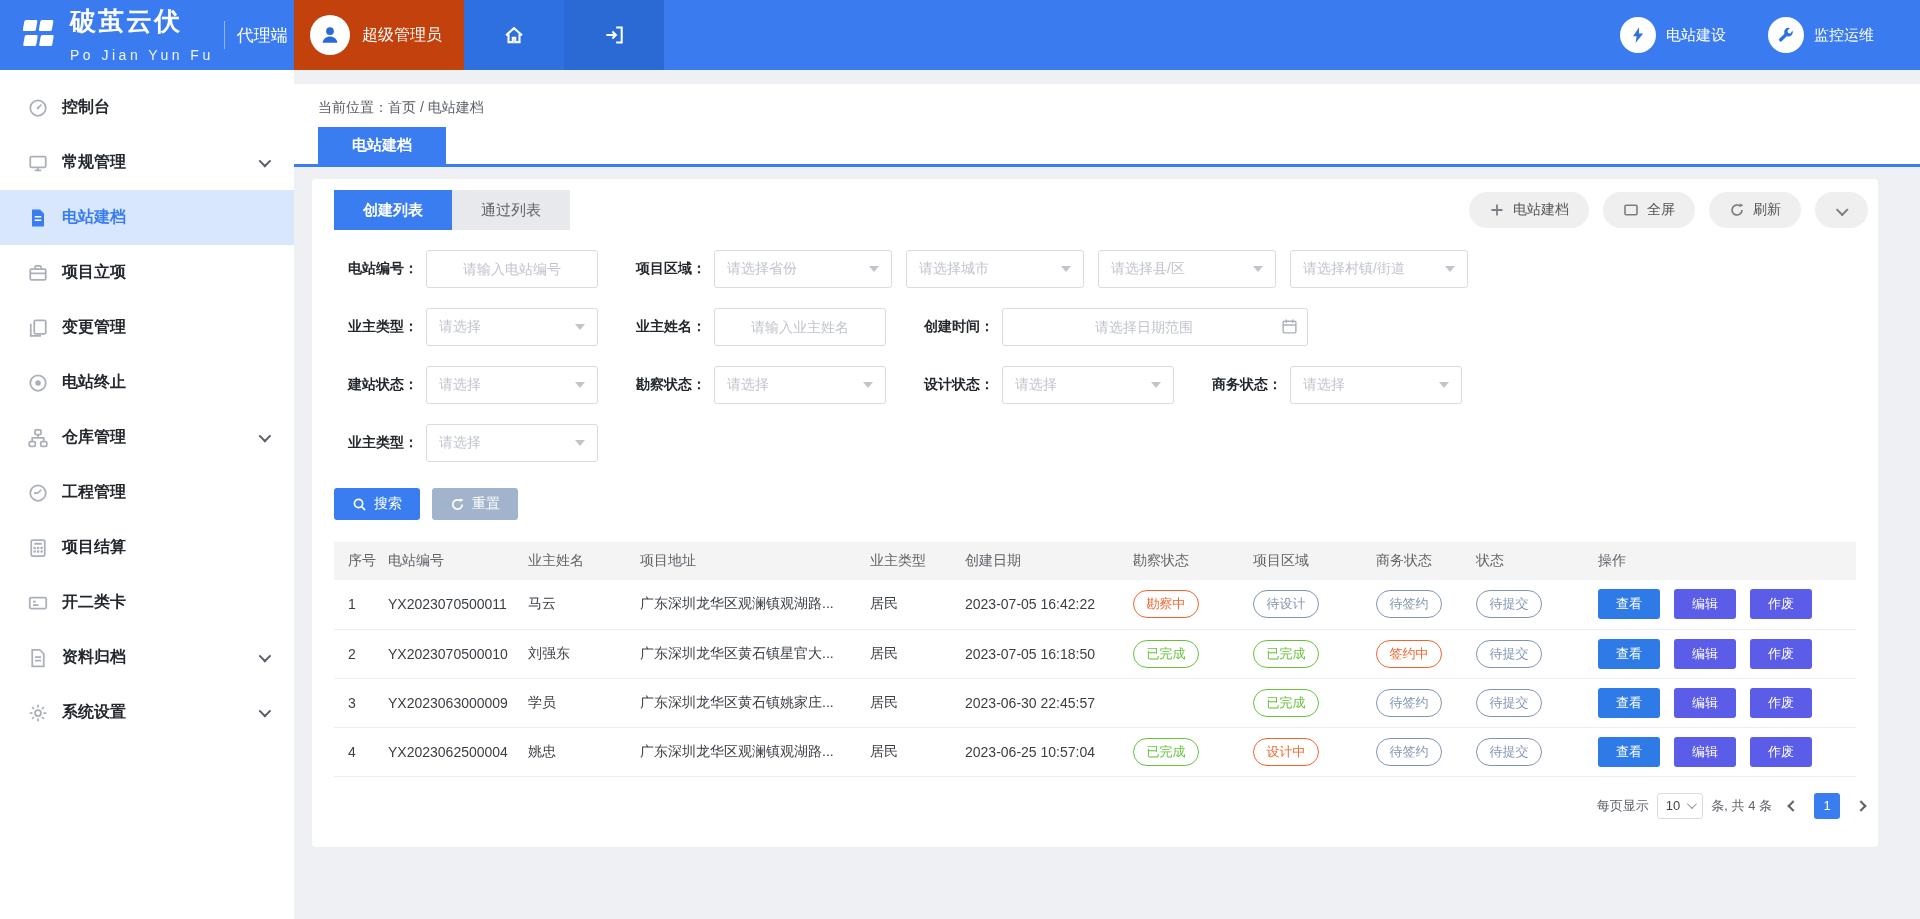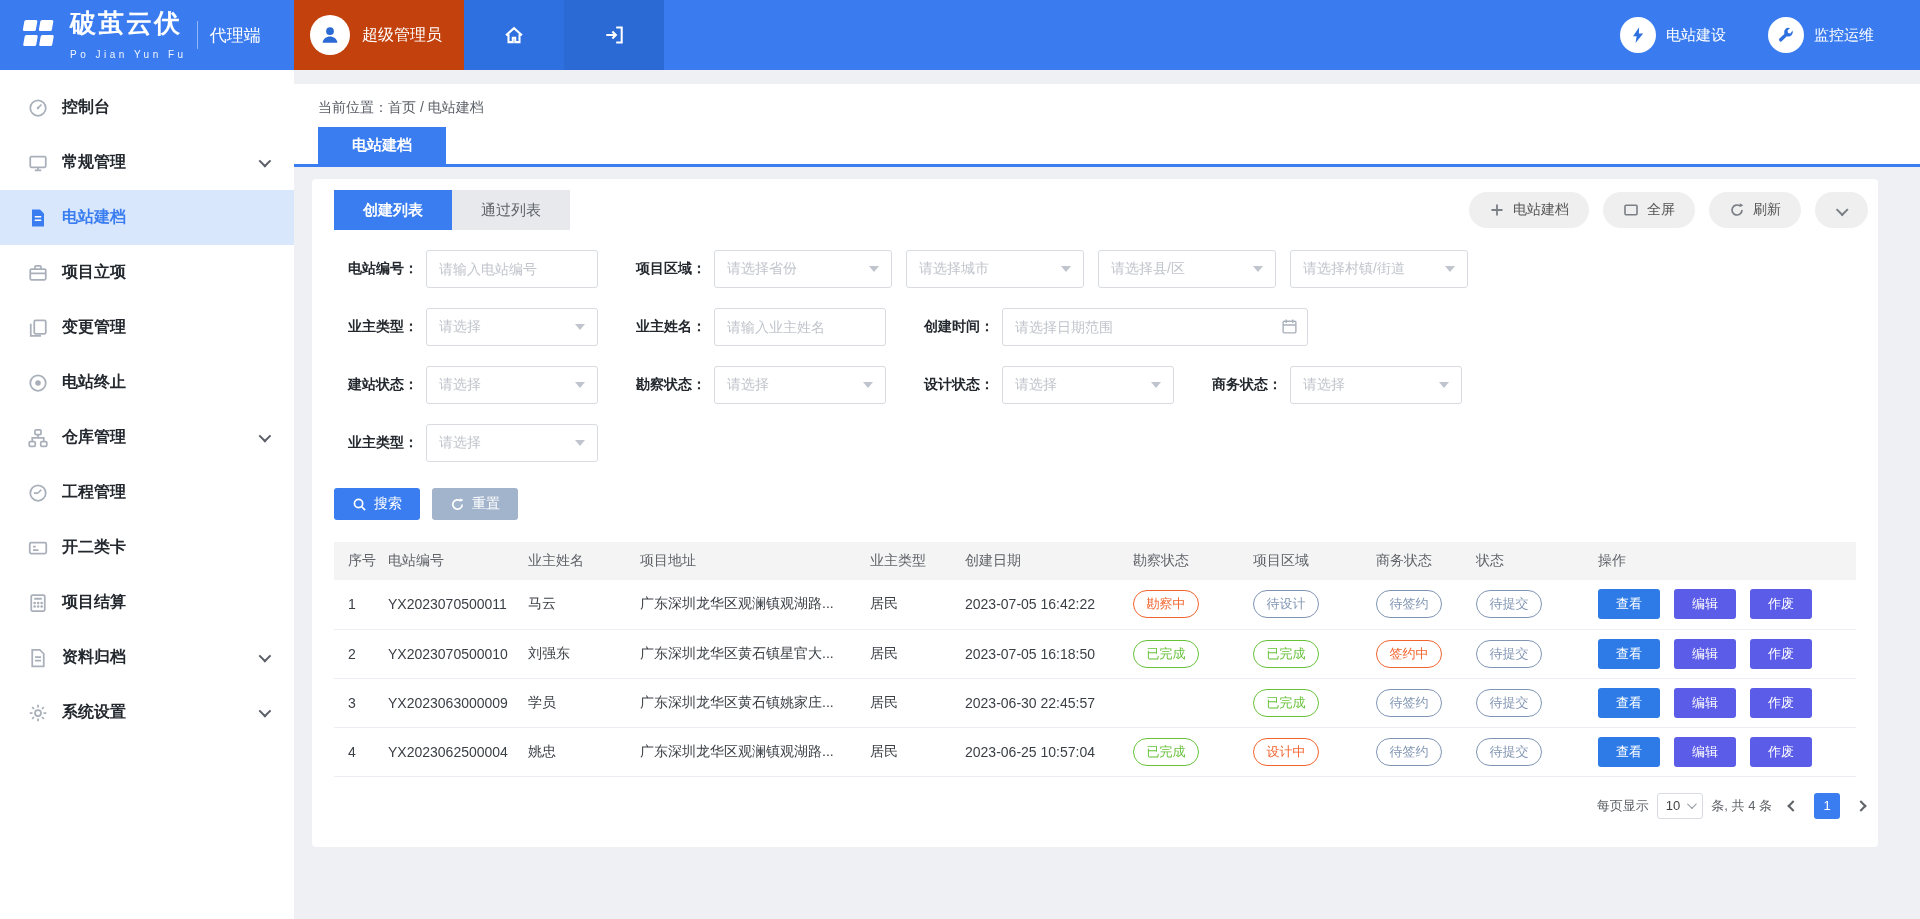--- a/index.html
+++ b/index.html
@@ -7,21 +7,21 @@
   body { font-family:"Liberation Sans","DejaVu Sans",sans-serif; background:#eef0f4; position:relative; }
   .icn { display:inline-flex; align-items:center; justify-content:center; }
   .icn svg { display:block; }
 
   
   .header { height:70px; background:#3a7cf0; display:flex; align-items:stretch; color:#fff; position:relative; z-index:5; }
   .logo-wrap { width:294px; display:flex; align-items:center; padding-left:14px; flex:none; }
   .logo-mark { width:46px; height:46px; margin-right:10px; flex:none; }
   .logo-texts { line-height:1.05; }
   .logo-title { font-size:26px; font-weight:bold; letter-spacing:2px; }
-  .logo-sub { font-size:10px; letter-spacing:3.5px; opacity:.92; margin-top:13px; }
+  .logo-sub { font-size:14px; letter-spacing:3.5px; opacity:.92; margin-top:13px; }
   .logo-divider { width:1px; height:28px; background:rgba(255,255,255,.45); margin:0 12px 0 10px; }
   .portal { font-size:17px; }
   .hseg { display:flex; align-items:center; }
   .hseg-user { background:#c2410c; padding:0 22px 0 16px; gap:12px; }
   .avatar { width:40px; height:40px; border-radius:50%; background:#fff; display:flex; align-items:center; justify-content:center; color:#2b69d4; }
   .uname { font-size:16px; }
   .hseg-home { background:#2f70e0; width:100px; justify-content:center; }
   .hseg-logout { background:#2b69d4; width:100px; justify-content:center; }
   .hright { margin-left:auto; display:flex; align-items:center; gap:42px; padding-right:46px; }
   .hitem { display:flex; align-items:center; gap:10px; font-size:15px; cursor:pointer; }
@@ -51,21 +51,21 @@
   .tbtn .icn { color:#7a7f85; }
   .tbtn .chev { margin-left:0; border-color:#7a7f85; transform:rotate(45deg) translateY(-1px); }
 
   
   .filters { padding:20px 0 0 22px; }
   .frow { display:flex; align-items:center; margin-bottom:20px; }
   .fcell { display:flex; align-items:center; margin-left:24px; }
   .fcell:first-child { margin-left:0; }
   .fcell.joined { margin-left:14px; }
   .flabel { width:84px; flex:none; text-align:right; margin-right:8px; font-size:14px; font-weight:bold; color:#23282e; }
-  .finput { height:38px; border:1px solid #d8dbe0; border-radius:3px; padding:0 12px; font-size:14px; color:#333; font-family:inherit; outline:none; width:100%; }
+  .finput { height:38px; border:1px solid #d8dbe0; border-radius:3px; padding:0 12px; font-size:14px; color:#333; font-family:inherit; outline:none; width:100%;text-align:center; }
   .finput::placeholder { color:#c0c4cc; }
   .fselect { height:38px; border:1px solid #d8dbe0; border-radius:3px; display:flex; align-items:center; padding:0 12px; cursor:pointer; background:#fff; }
   .sel-ph { color:#c0c4cc; font-size:14px; flex:1; }
   .tri { width:0; height:0; border-left:5px solid transparent; border-right:5px solid transparent; border-top:6px solid #c0c4cc; margin-left:8px; }
   .fdate { position:relative; height:38px; }
   .fdate .finput { padding-right:34px; }
   .fdate .icn { position:absolute; right:10px; top:10px; color:#a9b0ba; }
 
   .actions { display:flex; gap:12px; padding:6px 0 0 22px; }
   .abtn { height:32px; border:none; border-radius:3px; color:#fff; font-size:14px; display:flex; align-items:center; gap:7px; padding:0 18px; cursor:pointer; font-family:inherit; }
@@ -244,36 +244,36 @@
           <circle cx="8" cy="8" r="6.2"></circle>
           <path d="M8 8 10.6 5.4M8 8H4.8"></path>
         </svg>
       </span>
      <span class="slabel">工程管理</span>
 
    </div>
     <div class="side-item">
      <span class="icn ">
         <svg width="20" height="20" viewBox="0 0 16 16" fill="none" stroke="currentColor" stroke-width="1.4">
-          <rect x="1.4" y="3.6" width="13.2" height="8.8" rx="1.2"></rect>
-          <path d="M4 9.6h4.4M4 6.8h2.2"></path>
-        </svg>
-      </span>
-     <span class="slabel">开二类卡</span>
-
-   </div>
-    <div class="side-item">
-     <span class="icn ">
-        <svg width="20" height="20" viewBox="0 0 16 16" fill="none" stroke="currentColor" stroke-width="1.4">
           <rect x="2.6" y="1.6" width="10.8" height="12.8" rx="1"></rect>
           <path d="M5 4.6h6" stroke-width="1.6"></path>
           <path d="M5.2 8h.2M8 8h.2M10.8 8h.2M5.2 10.8h.2M8 10.8h.2M10.8 10.8h.2" stroke-width="1.9" stroke-linecap="round"></path>
         </svg>
       </span>
      <span class="slabel">项目结算</span>
+
+   </div>
+    <div class="side-item">
+     <span class="icn ">
+        <svg width="20" height="20" viewBox="0 0 16 16" fill="none" stroke="currentColor" stroke-width="1.4">
+          <rect x="1.4" y="3.6" width="13.2" height="8.8" rx="1.2"></rect>
+          <path d="M4 9.6h4.4M4 6.8h2.2"></path>
+        </svg>
+      </span>
+     <span class="slabel">开二类卡</span>
 
    </div>
     <div class="side-item">
      <span class="icn ">
         <svg width="20" height="20" viewBox="0 0 16 16" fill="none" stroke="currentColor" stroke-width="1.4">
           <path d="M3.4 1.4h6l3.2 3.2v10H3.4z"></path>
           <path d="M5.6 7.2h4.8M5.6 10h4.8"></path>
         </svg>
       </span>
      <span class="slabel">资料归档</span>

